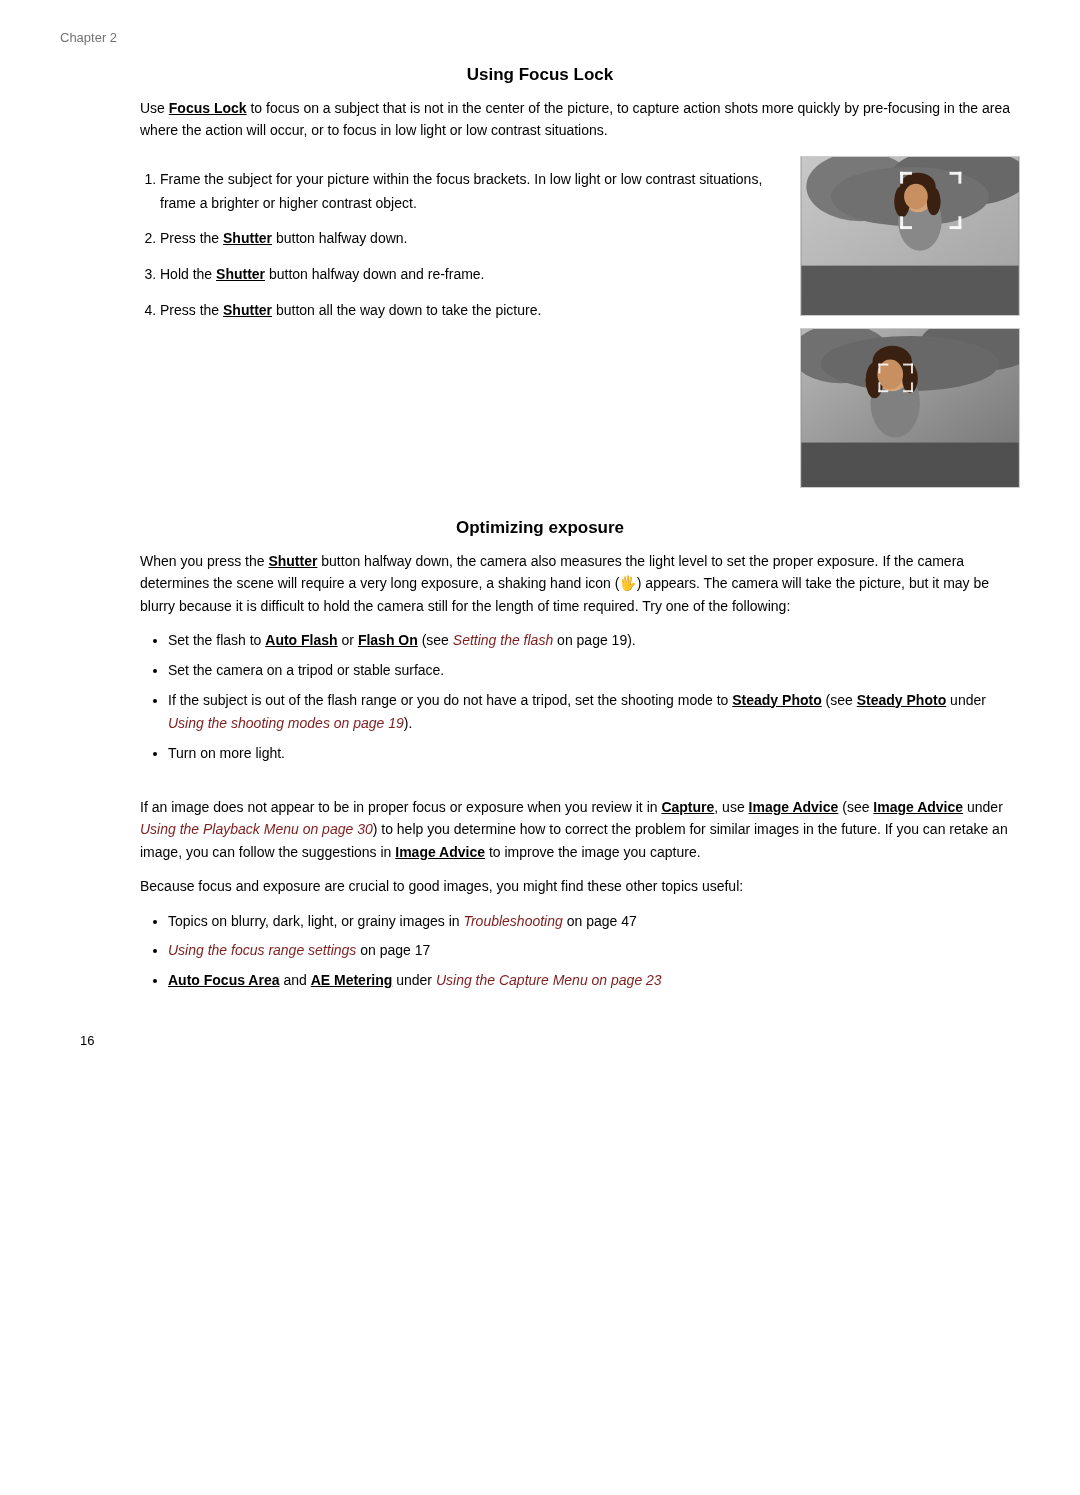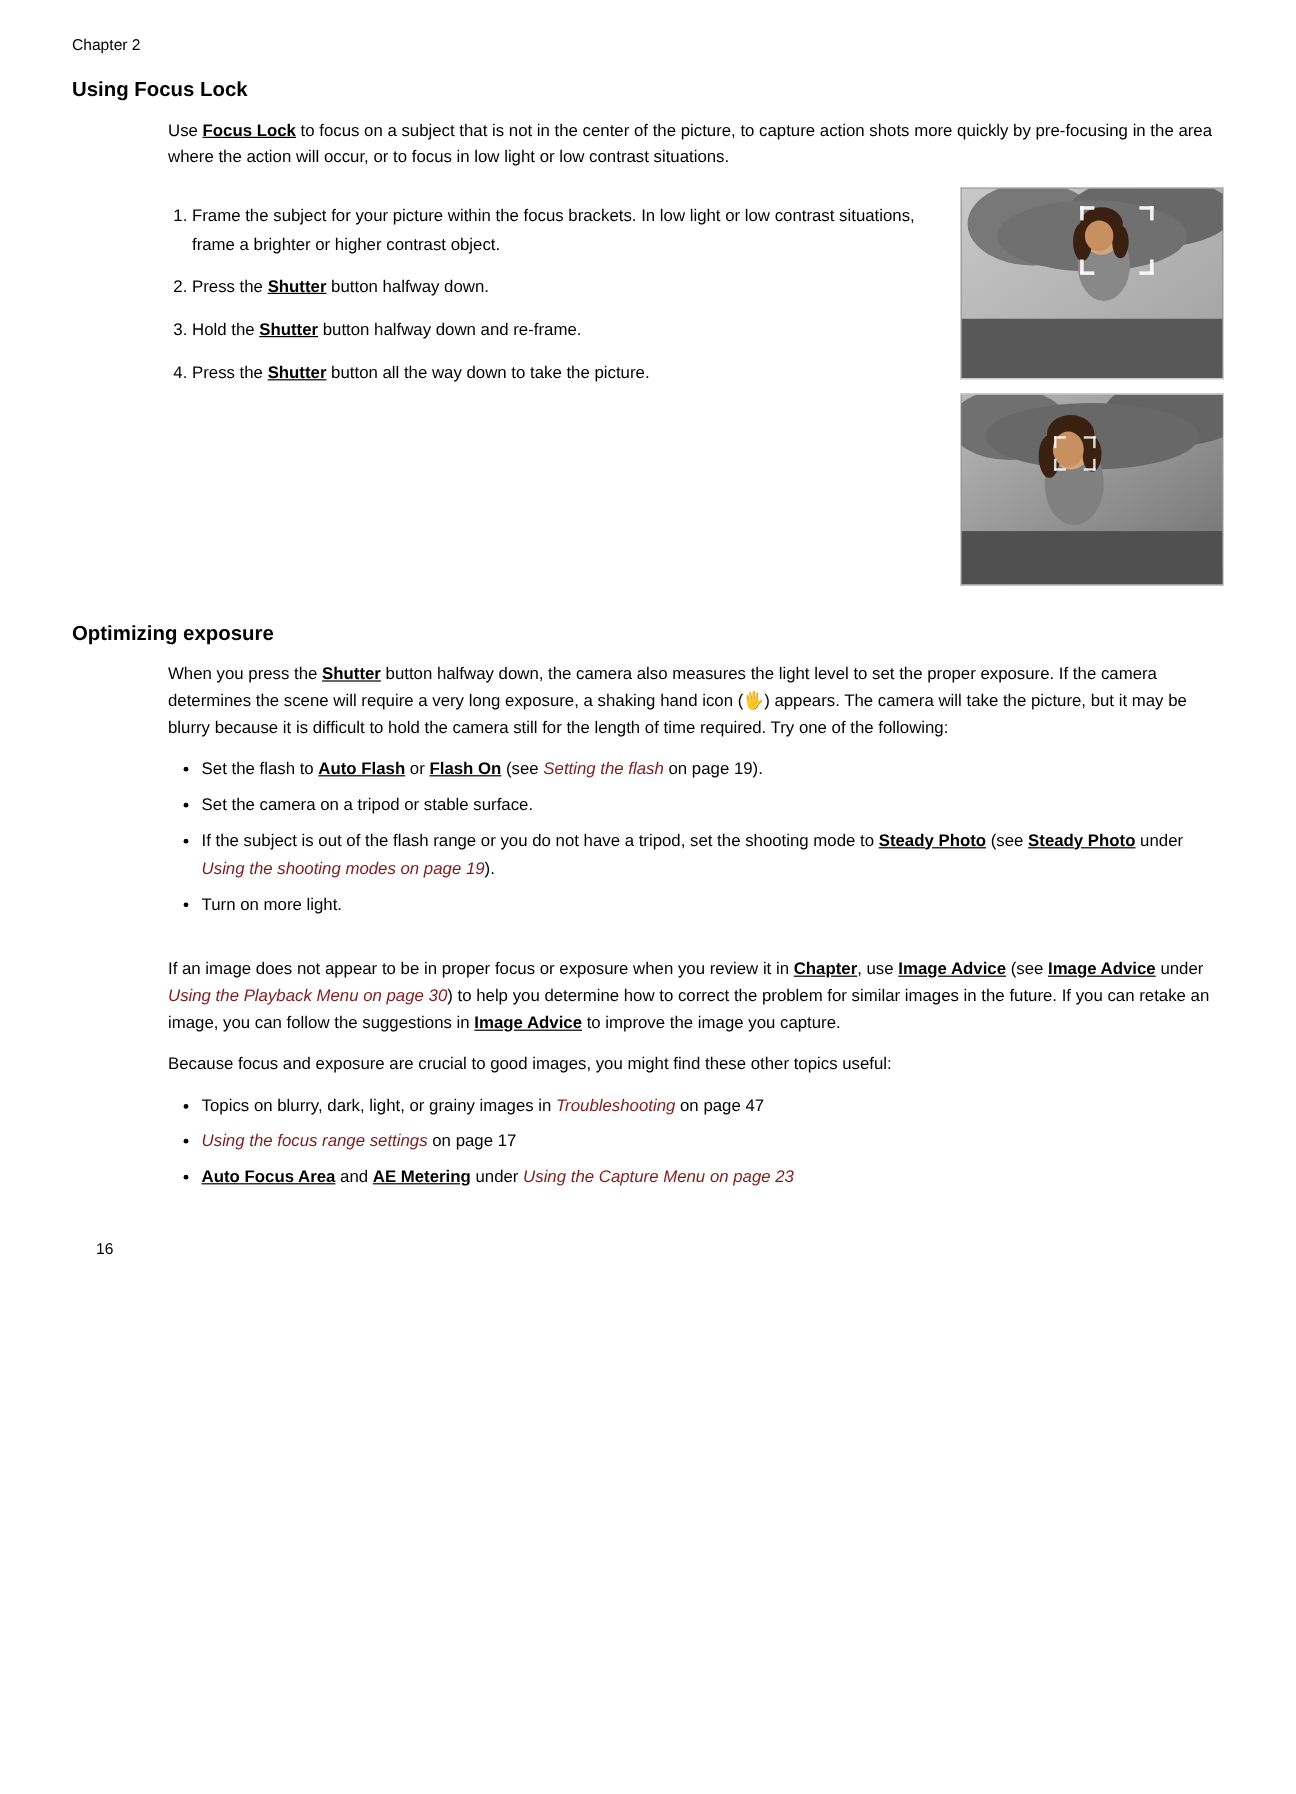--- a/index.html
+++ b/index.html
@@ -13,28 +13,29 @@
       font-family: Arial, Helvetica, sans-serif;
       font-size: 14px;
       color: #000000;
       width: 1080px;
       min-height: 1495px;
       padding: 30px 60px 60px 60px;
     }
 
     .chapter-label {
       font-size: 13px;
-      color: #000000;
+      color: #737373;
       margin-bottom: 20px;
     }
 
     .section-title {
       font-size: 17px;
       font-weight: bold;
       margin-bottom: 12px;
+      text-align: center;
     }
 
     .section-block {
       margin-bottom: 30px;
     }
 
     .intro-text {
       margin-left: 80px;
       margin-bottom: 14px;
       line-height: 1.6;
@@ -263,21 +264,21 @@
         Turn on more light.
       </li>
     </ul>
   </div>
 </div>
 
 <div class="section-block">
 
   <div class="body-text">
     If an image does not appear to be in proper focus or exposure when you review it in
-    <strong>Chapter</strong>, use <strong>Image Advice</strong> (see <strong>Image Advice</strong> under <a class="link-blue" href="#"><em>Using the Playback Menu on page 30</em></a>) to help you determine how to correct the problem for similar images in
+    <strong>Capture</strong>, use <strong>Image Advice</strong> (see <strong>Image Advice</strong> under <a class="link-blue" href="#"><em>Using the Playback Menu on page 30</em></a>) to help you determine how to correct the problem for similar images in
     the future. If you can retake an image, you can follow the suggestions in <strong>Image
     Advice</strong> to improve the image you capture.
   </div>
 
   <div class="body-text">
     Because focus and exposure are crucial to good images, you might find these other topics useful:
   </div>
 
   <div class="bullet-list">
     <ul>

